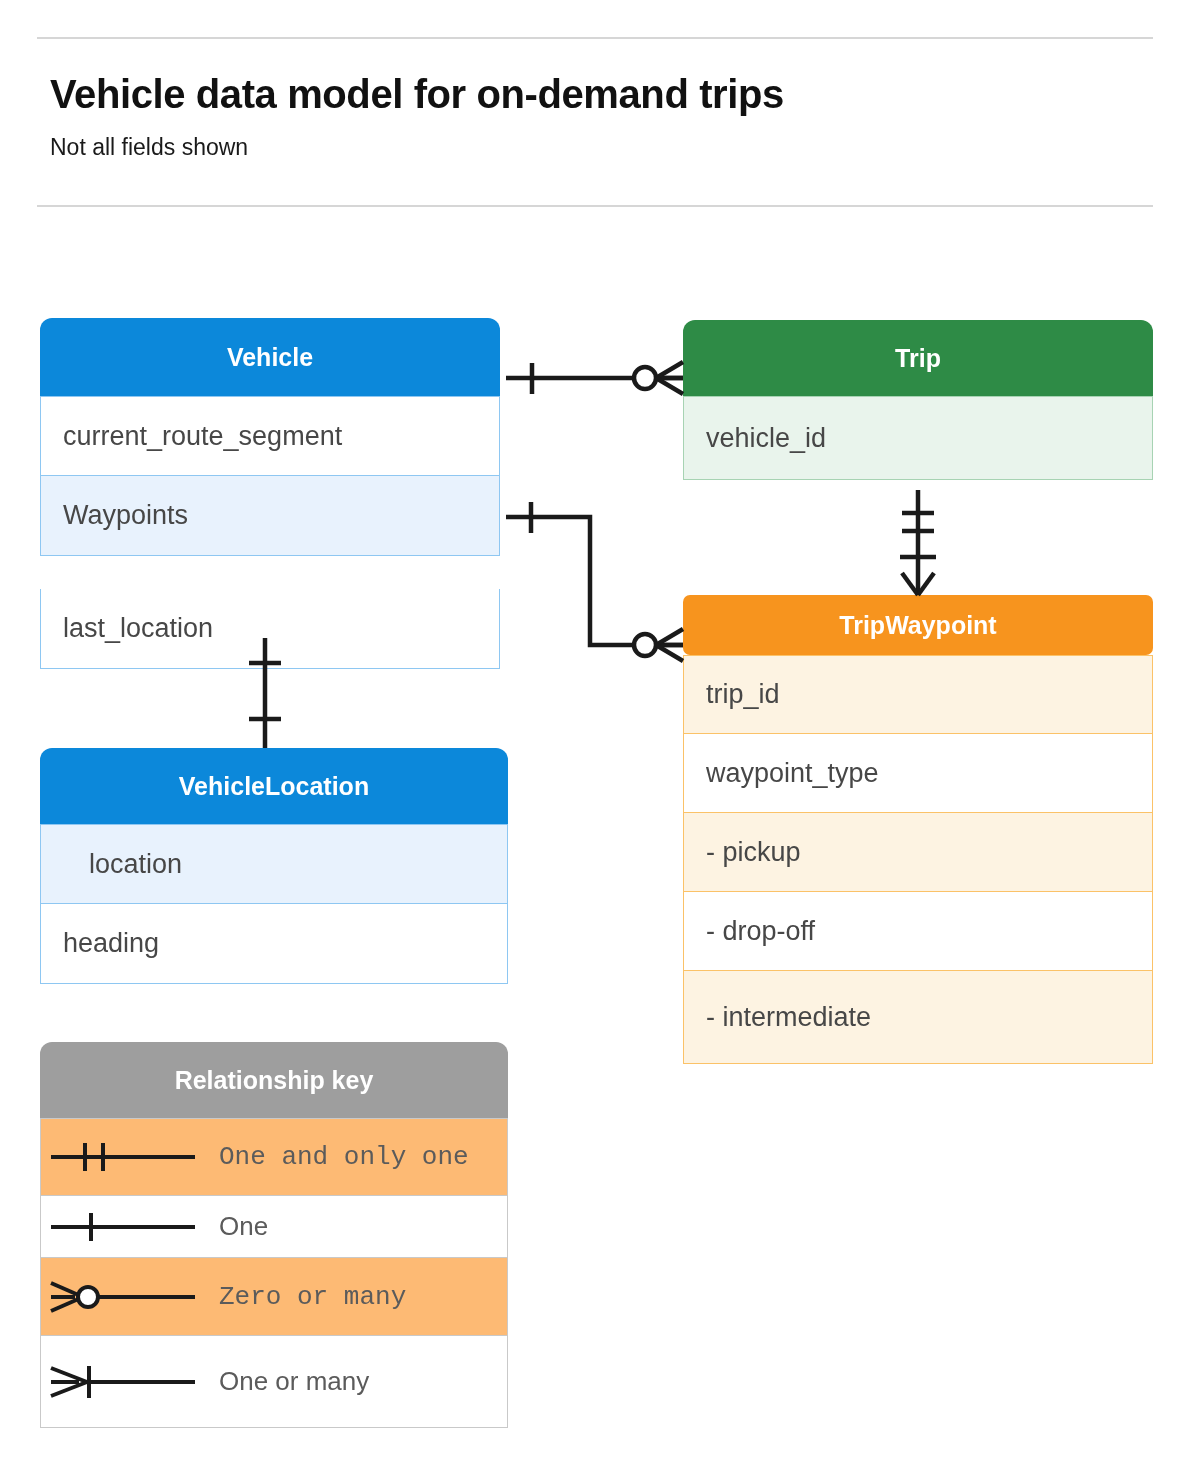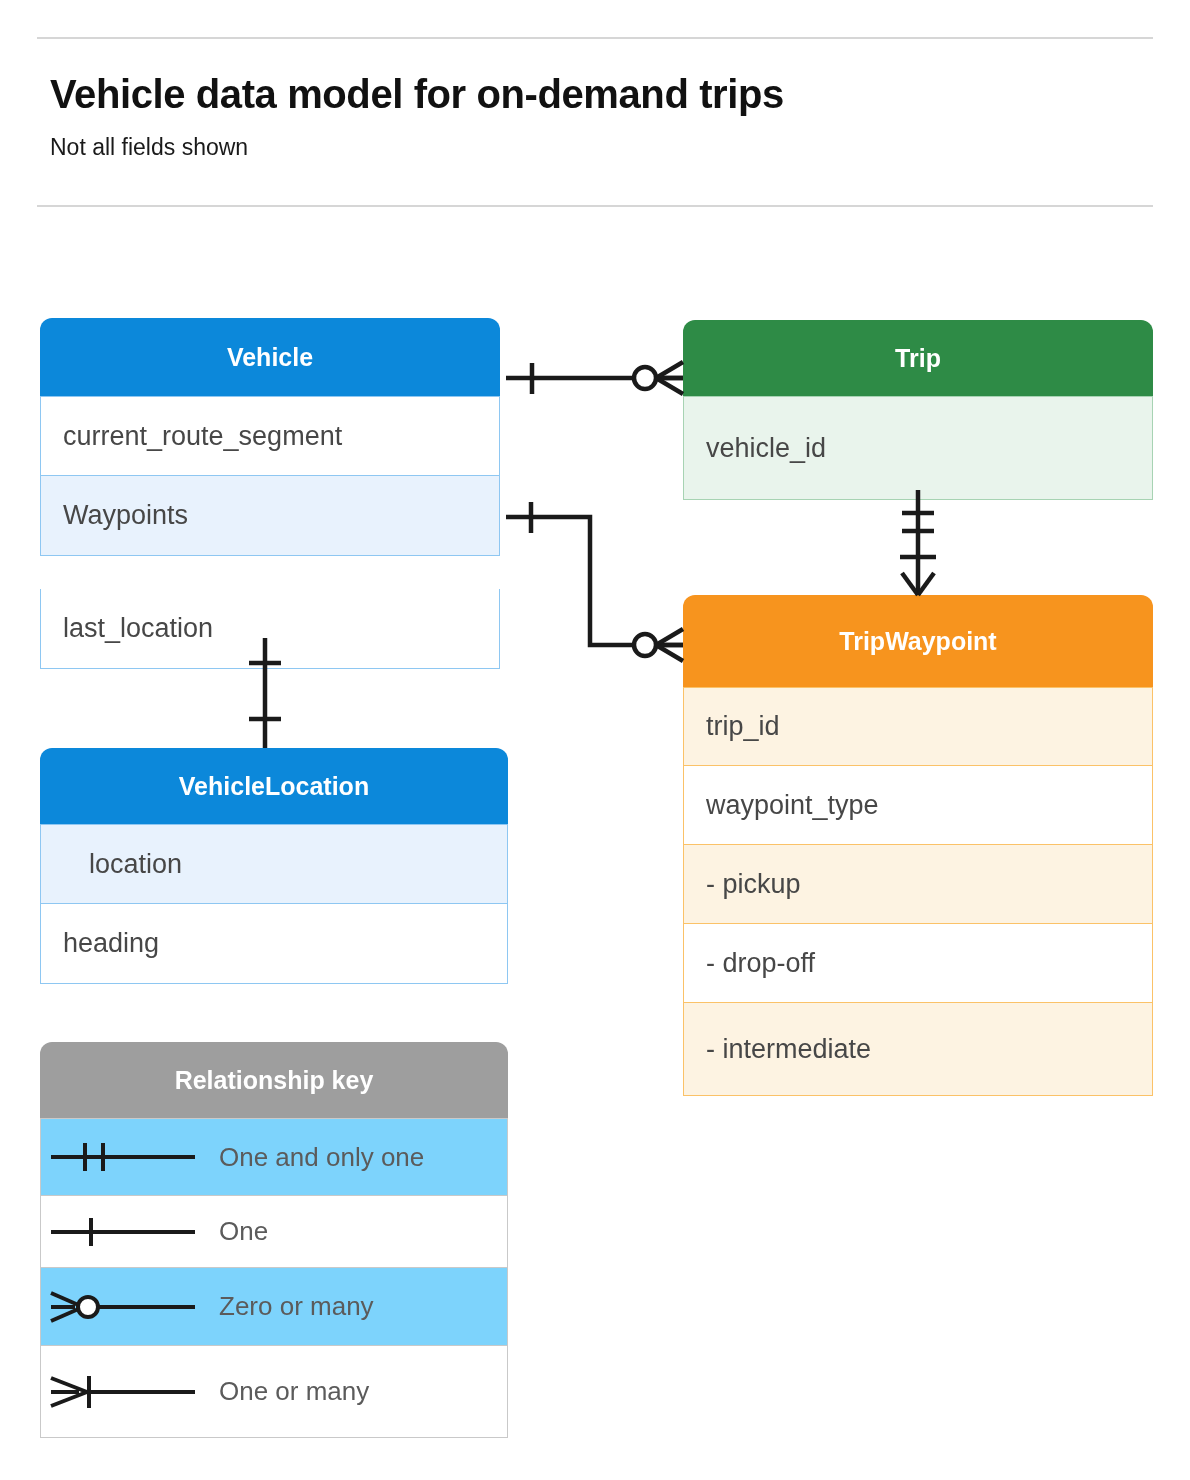--- a/index.html
+++ b/index.html
@@ -51,21 +51,21 @@
   .green .hdr{background:#2e8b46;}
   .green .row{border-color:#a7d3b3;background:#ffffff;}
   .green .row.alt{background:#e9f4ec;}
   
   .orange .hdr{background:#f7941e;}
   .orange .row{border-color:#fbc268;background:#ffffff;}
   .orange .row.alt{background:#fdf3e2;}
   
   .gray .hdr{background:#9e9e9e;font-size:25px;}
   .gray .row{border-color:#c9c9c9;background:#ffffff;padding-left:0;}
-  .gray .row.alt{background:#7dd3fc;}
+  .gray .row.alt{background:#fdba74;font-family:Liberation Mono, monospace;}
 
   .legend-sym{width:170px;flex:none;display:flex;align-items:center;justify-content:flex-start;padding-left:8px;}
   .legend-label{font-size:26px;color:#5b5b5b;}
 
   
   .conn{position:absolute;left:0;top:0;width:1190px;height:1480px;pointer-events:none;}
 </style>
 </head>
 <body>
 
@@ -79,25 +79,25 @@
 
   <div class="entity blue" style="left:40px;top:318px;width:460px;">
     <div class="hdr" style="height:78px;">Vehicle</div>
     <div class="row first" style="height:80px;">current_route_segment</div>
     <div class="row alt" style="height:80px;">Waypoints</div>
     <div class="row" style="height:80px;margin-top:33px;">last_location</div>
   </div>
 
   <div class="entity green" style="left:683px;top:320px;width:470px;">
     <div class="hdr" style="height:76px;">Trip</div>
-    <div class="row first alt" style="height:104px;">vehicle_id</div>
+    <div class="row first alt" style="height:84px;">vehicle_id</div>
   </div>
 
   <div class="entity orange" style="left:683px;top:595px;width:470px;">
-    <div class="hdr" style="height:92px;">TripWaypoint</div>
+    <div class="hdr" style="height:60px;border-radius:7px;">TripWaypoint</div>
     <div class="row first alt" style="height:79px;">trip_id</div>
     <div class="row" style="height:79px;">waypoint_type</div>
     <div class="row alt" style="height:79px;">-  pickup</div>
     <div class="row" style="height:79px;">-  drop-off</div>
     <div class="row alt" style="height:93px;">-  intermediate</div>
   </div>
 
   <div class="entity blue" style="left:40px;top:748px;width:468px;">
     <div class="hdr" style="height:76px;">VehicleLocation</div>
     <div class="row first alt" style="height:80px;padding-left:48px;">location</div>
@@ -111,21 +111,21 @@
       <span class="legend-sym">
         <svg width="150" height="40" viewBox="0 0 150 40">
           <line x1="2" y1="20" x2="146" y2="20" stroke="#1a1a1a" stroke-width="4"></line>
           <line x1="36" y1="6" x2="36" y2="34" stroke="#1a1a1a" stroke-width="4"></line>
           <line x1="54" y1="6" x2="54" y2="34" stroke="#1a1a1a" stroke-width="4"></line>
         </svg>
       </span>
       <span class="legend-label">One and only one</span>
     </div>
 
-    <div class="row" style="height:72px;">
+    <div class="row" style="height:62px;">
       <span class="legend-sym">
         <svg width="150" height="40" viewBox="0 0 150 40">
           <line x1="2" y1="20" x2="146" y2="20" stroke="#1a1a1a" stroke-width="4"></line>
           <line x1="42" y1="6" x2="42" y2="34" stroke="#1a1a1a" stroke-width="4"></line>
         </svg>
       </span>
       <span class="legend-label">One</span>
     </div>
 
     <div class="row alt" style="height:78px;">

